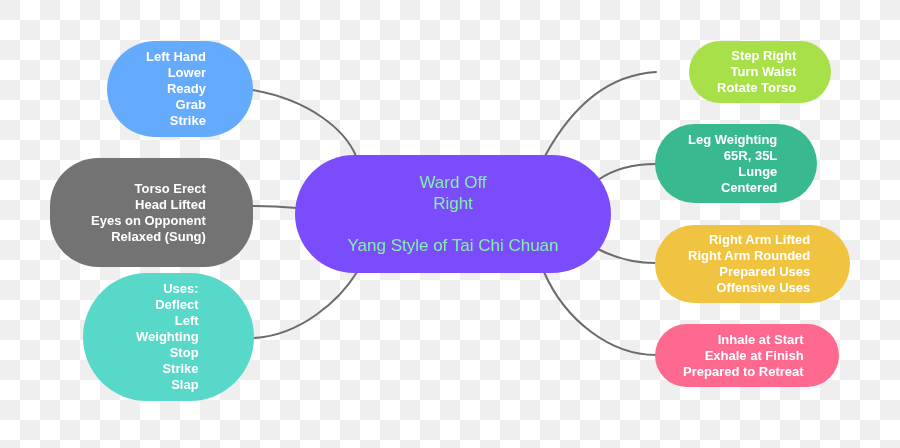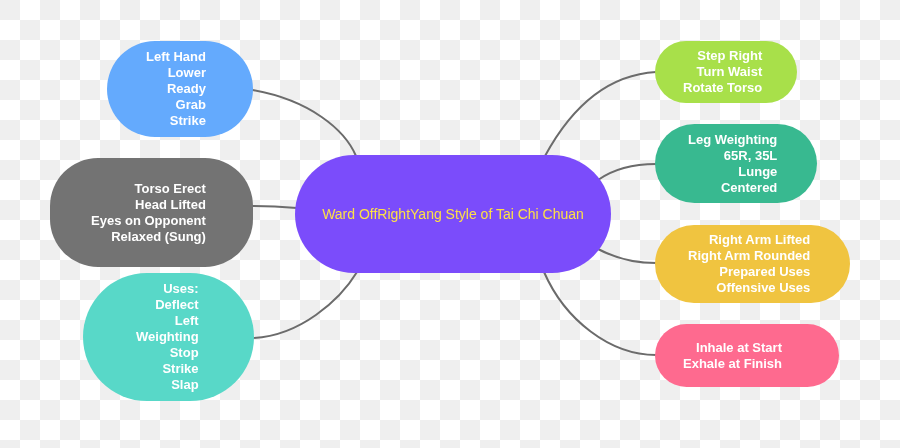--- a/index.html
+++ b/index.html
@@ -31,25 +31,25 @@
     display: flex;
     align-items: center;
     box-sizing: border-box;
   }
   .node .lines { display: flex; flex-direction: column; text-align: right; }
   .node .line { white-space: nowrap; }
   .center {
     position: absolute;
     left: 295px; top: 155px; width: 316px; height: 118px;
     border-radius: 59px;
-    color: #fde047;
-    font-size: 14px;
+    color: #86efac;
+    font-size: 17px;
     line-height: 21px;
     text-align: center;
-    display: flex; flex-direction: row; align-items: center; justify-content: center;
+    display: flex; flex-direction: column; align-items: center; justify-content: center;
   }
   .center .spacer { height: 21px; }
 </style>
 </head>
 <body>
 
 <div class="checker"></div>
 
 <svg class="links" width="900" height="448">
   <g fill="none" stroke="#6b6b6b" stroke-width="2" stroke-linecap="round">
@@ -94,21 +94,21 @@
     <span class="line">Uses:</span>
     <span class="line">Deflect</span>
     <span class="line">Left</span>
     <span class="line">Weighting</span>
     <span class="line">Stop</span>
     <span class="line">Strike</span>
     <span class="line">Slap</span>
   </div>
 </div>
 
-<div class="node" style="left:655px; top:41px; width:142px; height:62px; border-radius:31px; background:#a8e04a; padding-left:28px;">
+<div class="node" style="left:689px; top:41px; width:142px; height:62px; border-radius:31px; background:#a8e04a; padding-left:28px;">
   <div class="lines">
     <span class="line">Step Right</span>
     <span class="line">Turn Waist</span>
     <span class="line">Rotate Torso</span>
   </div>
 </div>
 
 <div class="node" style="left:655px; top:124px; width:162px; height:79px; border-radius:40px; background:#38b990; padding-left:33px;">
   <div class="lines">
     <span class="line">Leg Weighting</span>
@@ -124,14 +124,15 @@
     <span class="line">Right Arm Rounded</span>
     <span class="line">Prepared Uses</span>
     <span class="line">Offensive Uses</span>
   </div>
 </div>
 
 <div class="node" style="left:655px; top:324px; width:184px; height:63px; border-radius:32px; background:#fe6a8f; padding-left:28px;">
   <div class="lines">
     <span class="line">Inhale at Start</span>
     <span class="line">Exhale at Finish</span>
+    <span class="line">Prepared to Retreat</span>
   </div>
 </div>
 
 </body></html>

